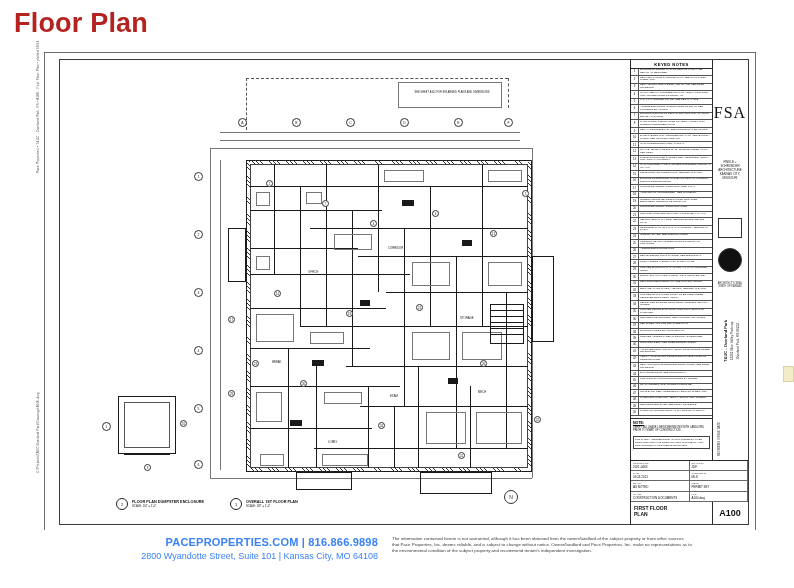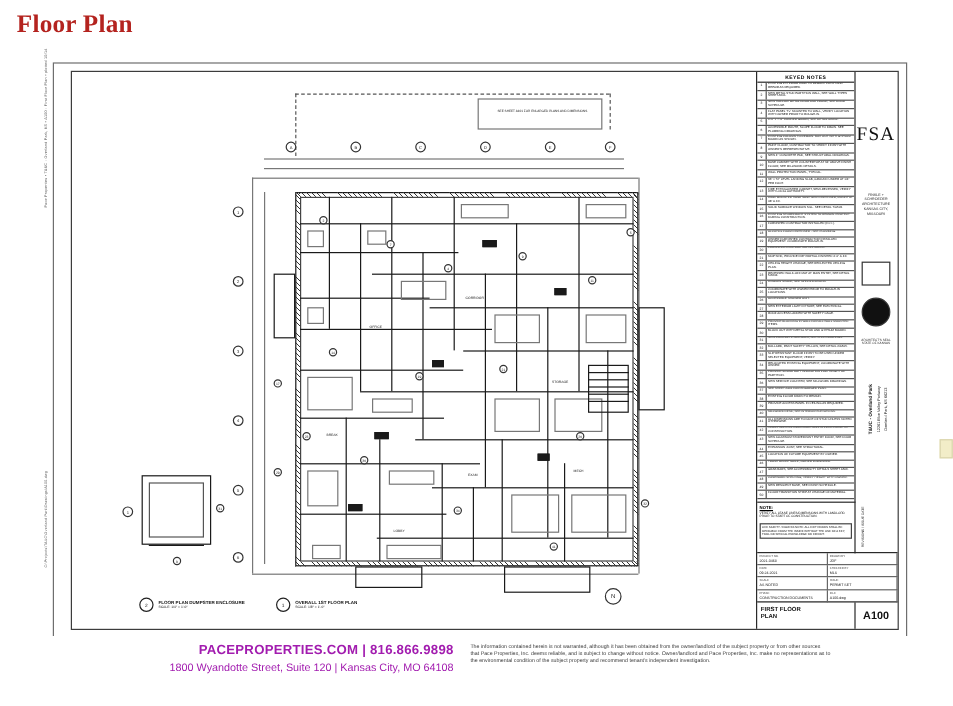--- a/index.html
+++ b/index.html
@@ -13,25 +13,24 @@
     position: relative;
     font-family: "Liberation Sans", sans-serif;
     overflow: hidden;
   }
 
   
   .page-title {
     position: absolute;
     left: 14px;
     top: 8px;
-    font-size: 21px;
+    font-size: 27px;
     font-weight: bold;
     color: #b4231f;
     letter-spacing: 0.2px;
-    font-family: Liberation Serif, serif;
   }
 
   
   .right-strip {
     position: absolute;
     right: 0;
     top: 0;
     width: 16px;
     height: 588px;
     background: #ffffff;
@@ -391,21 +390,21 @@
     width: 794px;
     height: 58px;
     background: #ffffff;
   }
   .footer-left {
     position: absolute;
     left: 136px;
     top: 6px;
     width: 242px;
     text-align: right;
-    color: #a21caf;
+    color: #3b82f6;
   }
   .footer-left .l1 {
     font-size: 11px;
     font-weight: bold;
     letter-spacing: 0.2px;
   }
   .footer-left .l2 {
     font-size: 9px;
     margin-top: 3px;
   }
@@ -866,16 +865,16 @@
 PLAN</div>
       <div class="sheet-num">A100</div>
     </div>
 
   </div>
 </div>
 
 <div class="footer">
   <div class="footer-left">
     <div class="l1">PACEPROPERTIES.COM  |  816.866.9898</div>
-    <div class="l2">1800 Wyandotte Street, Suite 120 | Kansas City, MO 64108</div>
+    <div class="l2">2800 Wyandotte Street, Suite 101 | Kansas City, MO 64108</div>
   </div>
   <div class="footer-right">The information contained herein is not warranted, although it has been obtained from the owner/landlord of the subject property or from other sources that Pace Properties, Inc. deems reliable, and is subject to change without notice. Owner/landlord and Pace Properties, Inc. make no representations as to the environmental condition of the subject property and recommend tenant's independent investigation.</div>
 </div>
 
 </body></html>

